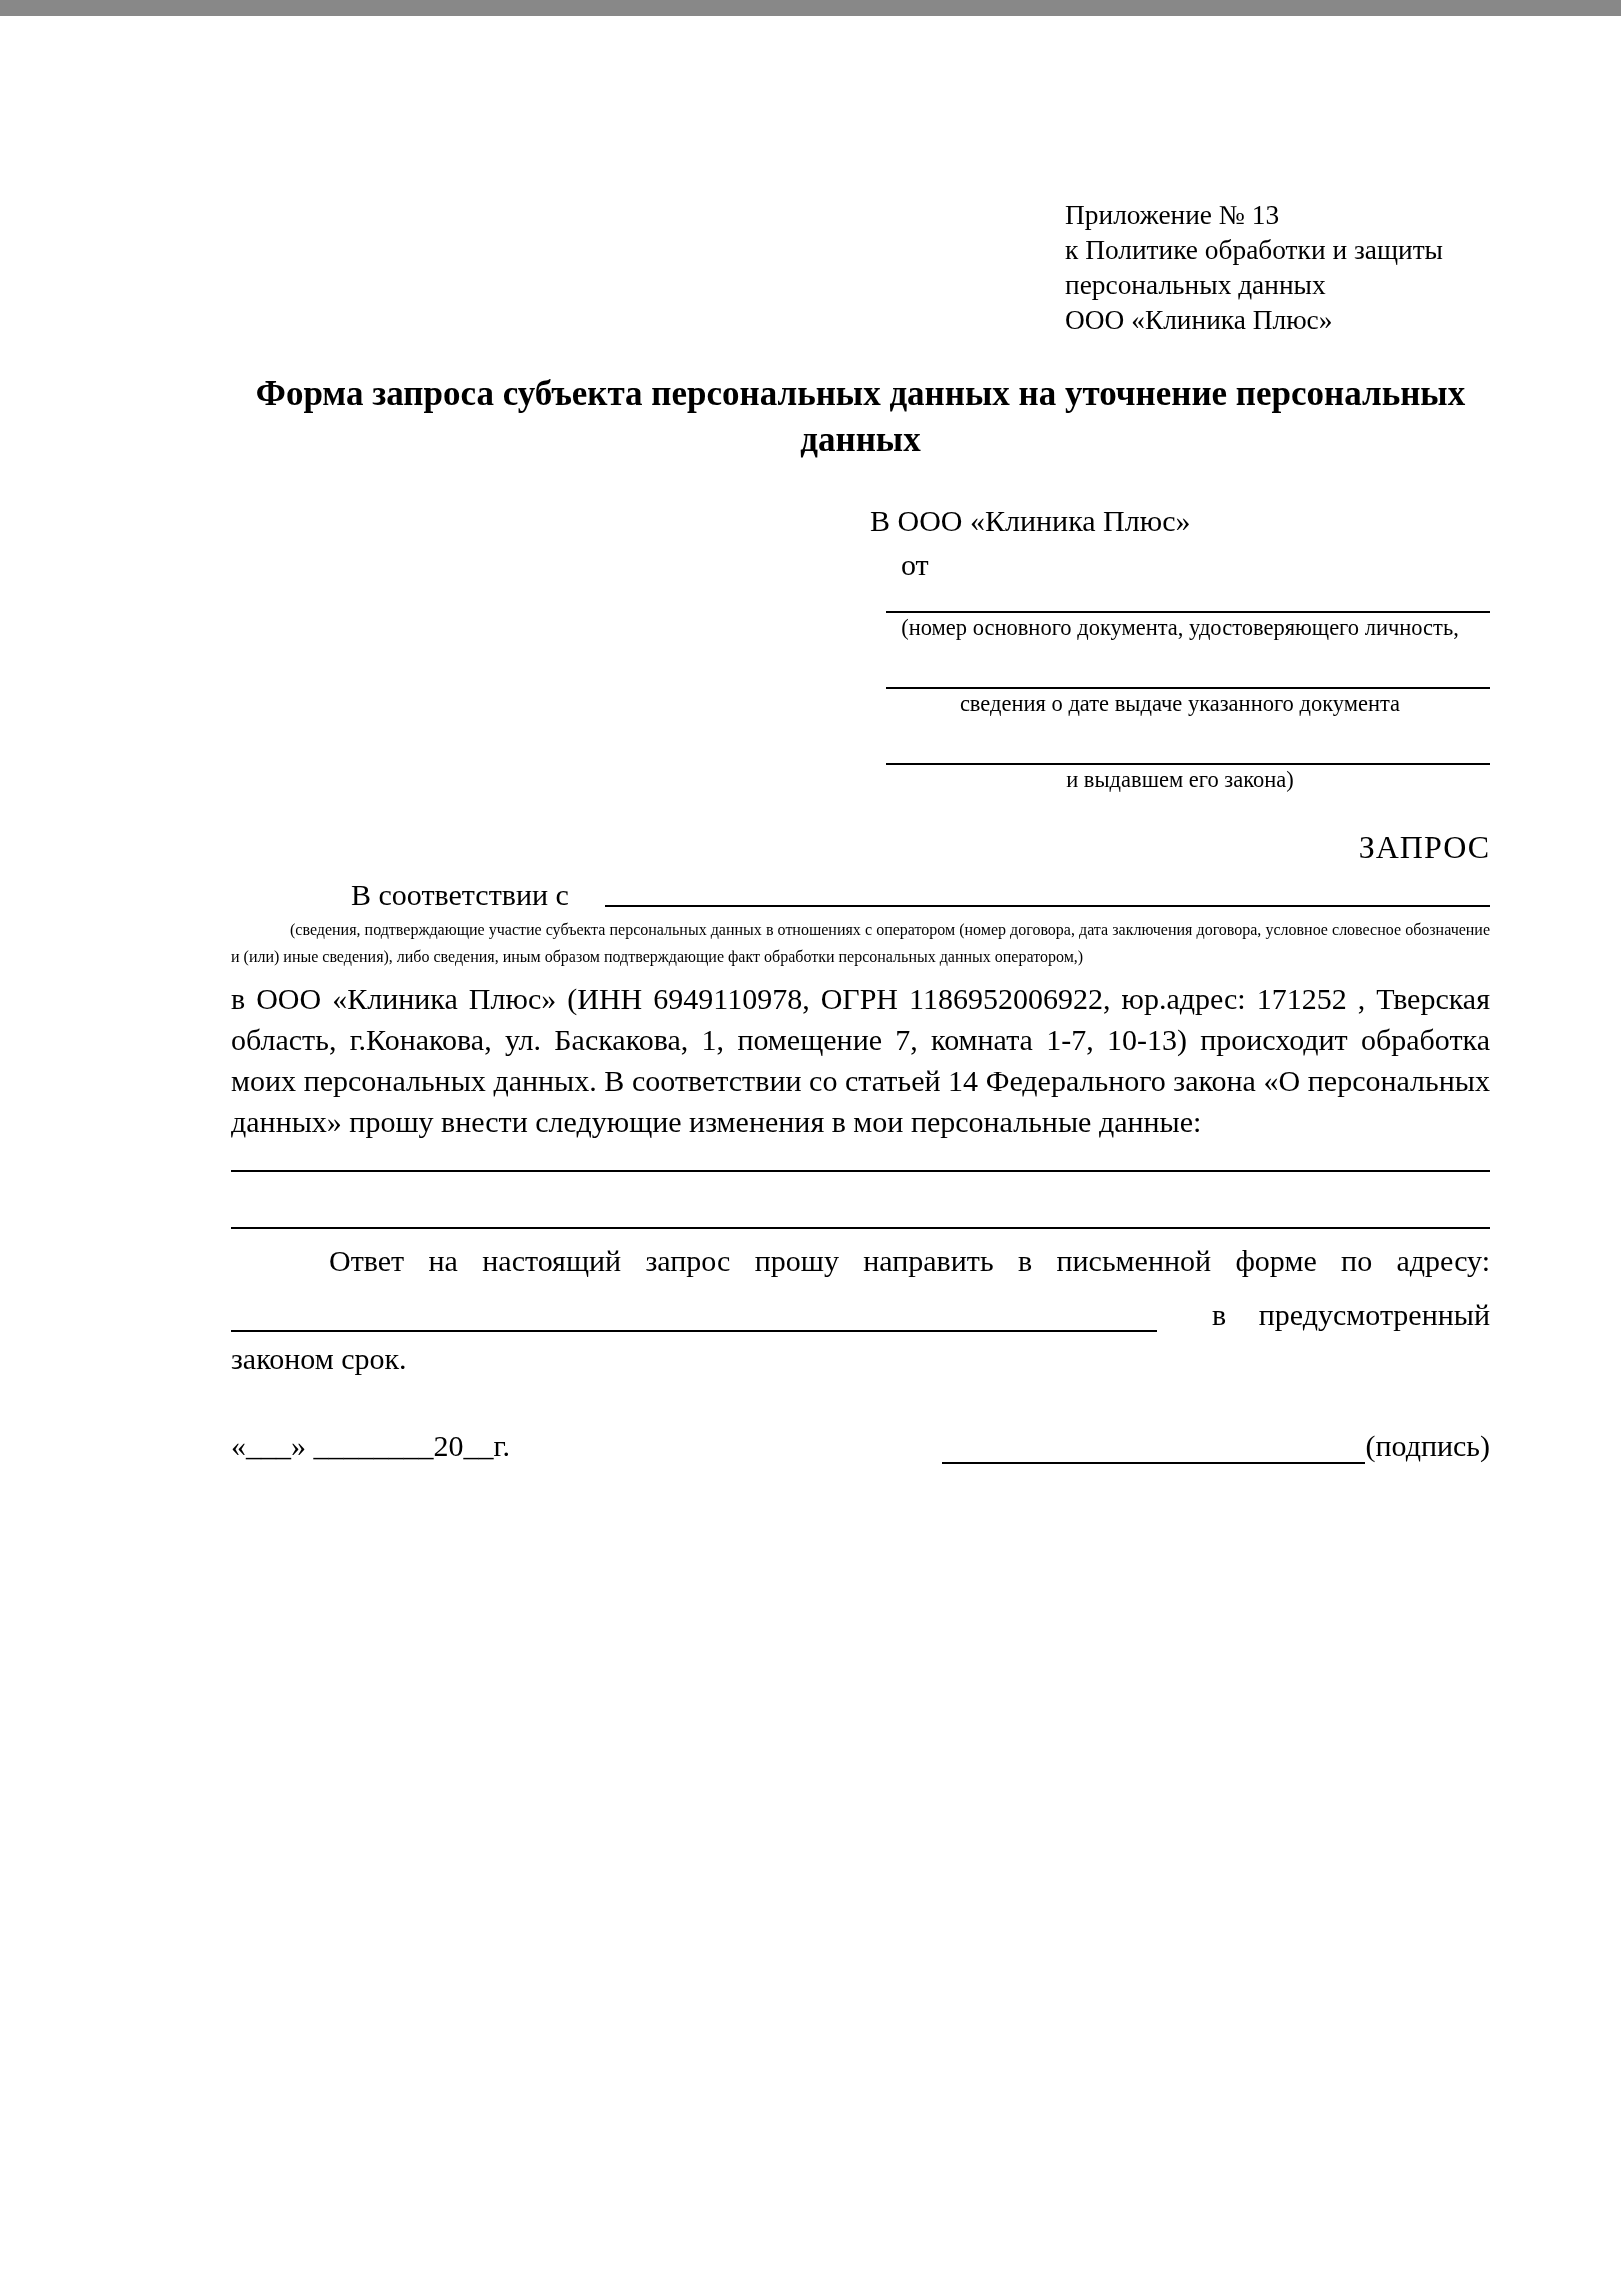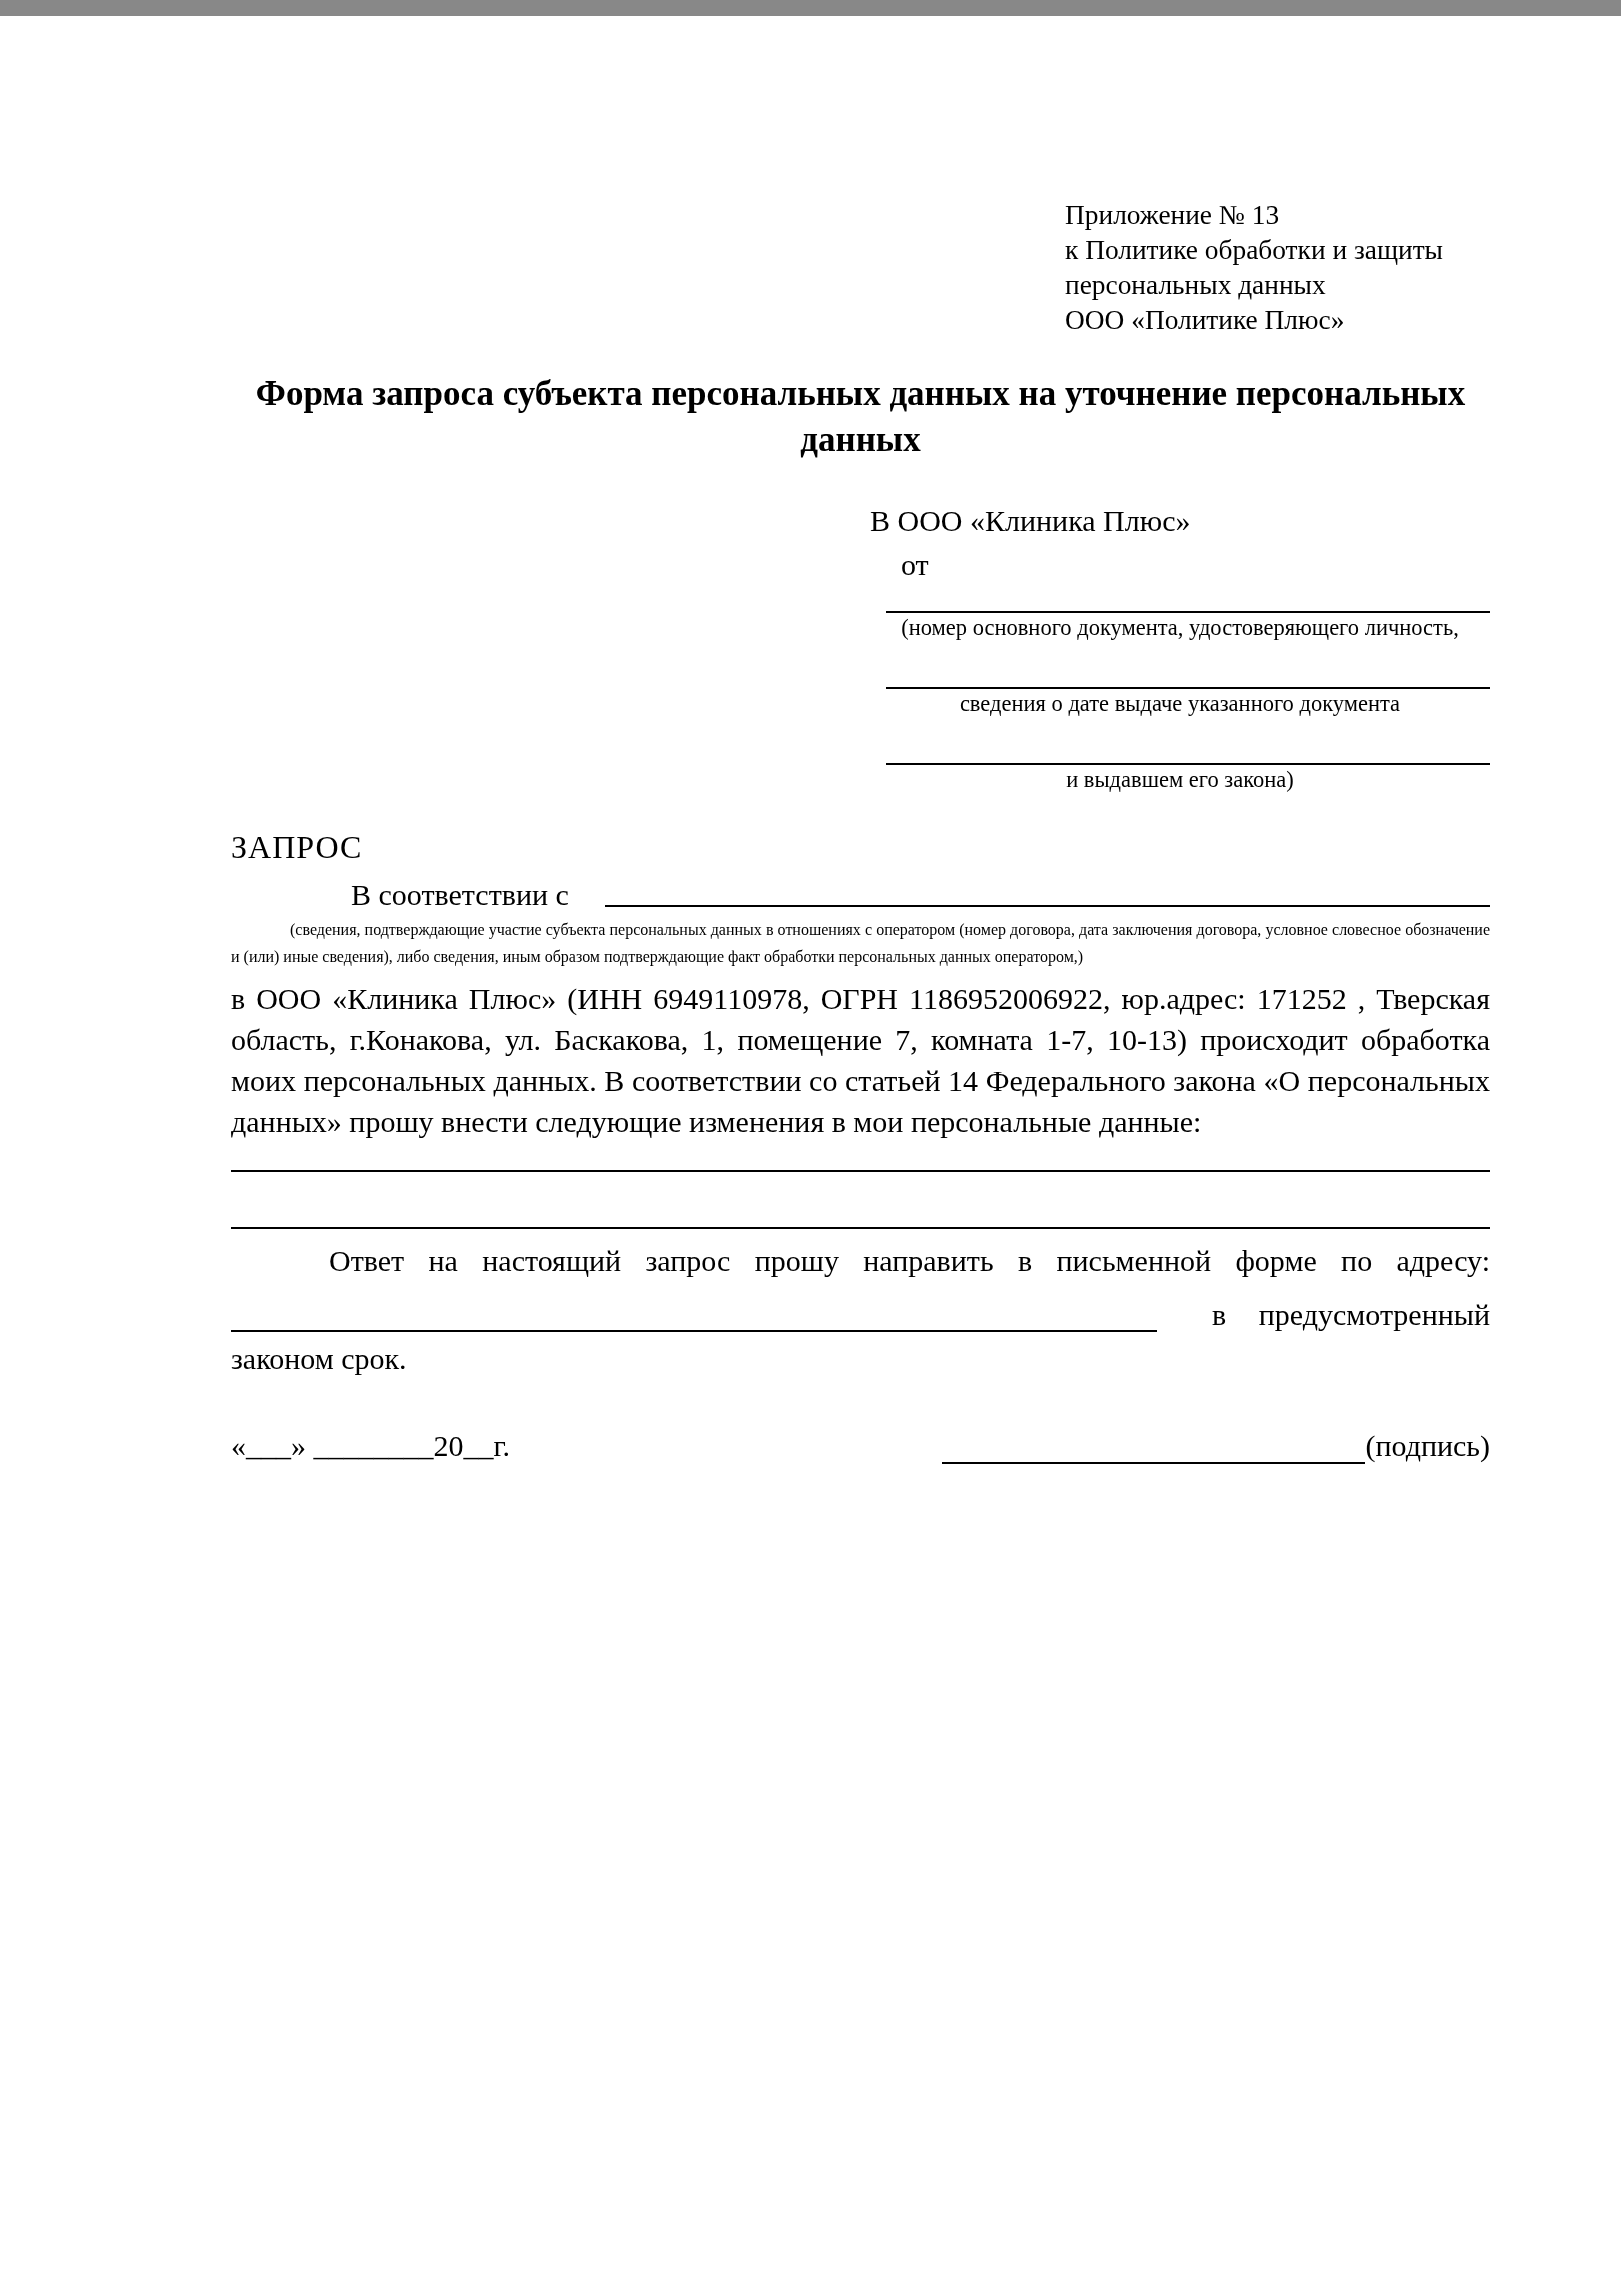--- a/index.html
+++ b/index.html
@@ -23,21 +23,21 @@
   .addressee{margin-top:41px;margin-left:639px;font-size:30px;}
   .addressee .from{margin:9.8px 0 0 31px;}
   .field .f-line{border-bottom:2.9px solid #000;margin-left:15.7px;}
   .field .cap{text-align:center;font-size:22.5px;line-height:29px;}
   .field .cap.big{font-size:25.5px;line-height:31px;}
   .f-line.h1{height:19.6px;}
   .f-line.h2{height:29px;}
   .f-line.h3{height:45px;}
 
   
-  .zapros{margin-top:35px;text-align:left;font-size:32px;letter-spacing:1px;}
+  .zapros{margin-top:35px;text-align:right;font-size:32px;letter-spacing:1px;}
   .intro-row{display:flex;margin-top:11.8px;font-size:30px;gap:22px;}
   .intro-row .indent{width:98px;flex:0 0 auto;}
   .intro-row .fill{flex:1 1 auto;border-bottom:2.9px solid #000;margin:0 0 4.9px 13.7px;}
   .fine-print{margin-top:5.9px;font-size:16px;line-height:26.5px;text-align:justify;text-indent:59px;}
   .body-par{margin-top:7.8px;font-size:30px;line-height:41px;text-align:justify;}
 
   .rule{height:0;border-bottom:2.9px solid #000;}
   .rule.first{margin-top:27.4px;}
   .rule.second{margin-top:55px;}
 
@@ -56,21 +56,21 @@
 </head>
 <body>
 
 <div class="page">
   <div class="content">
 
     <div class="appendix">
       <div>Приложение № 13</div>
       <div>к Политике обработки и защиты</div>
       <div>персональных данных</div>
-      <div>ООО «Политике Плюс»</div>
+      <div>ООО «Клиника Плюс»</div>
     </div>
 
     <div class="doc-title">Форма запроса субъекта персональных данных на уточнение персональных данных</div>
 
     <div class="addressee">
       <div>В ООО «Клиника Плюс»</div>
       <div class="from">от</div>
 
       <div class="field">
         <div class="f-line h2"></div>

